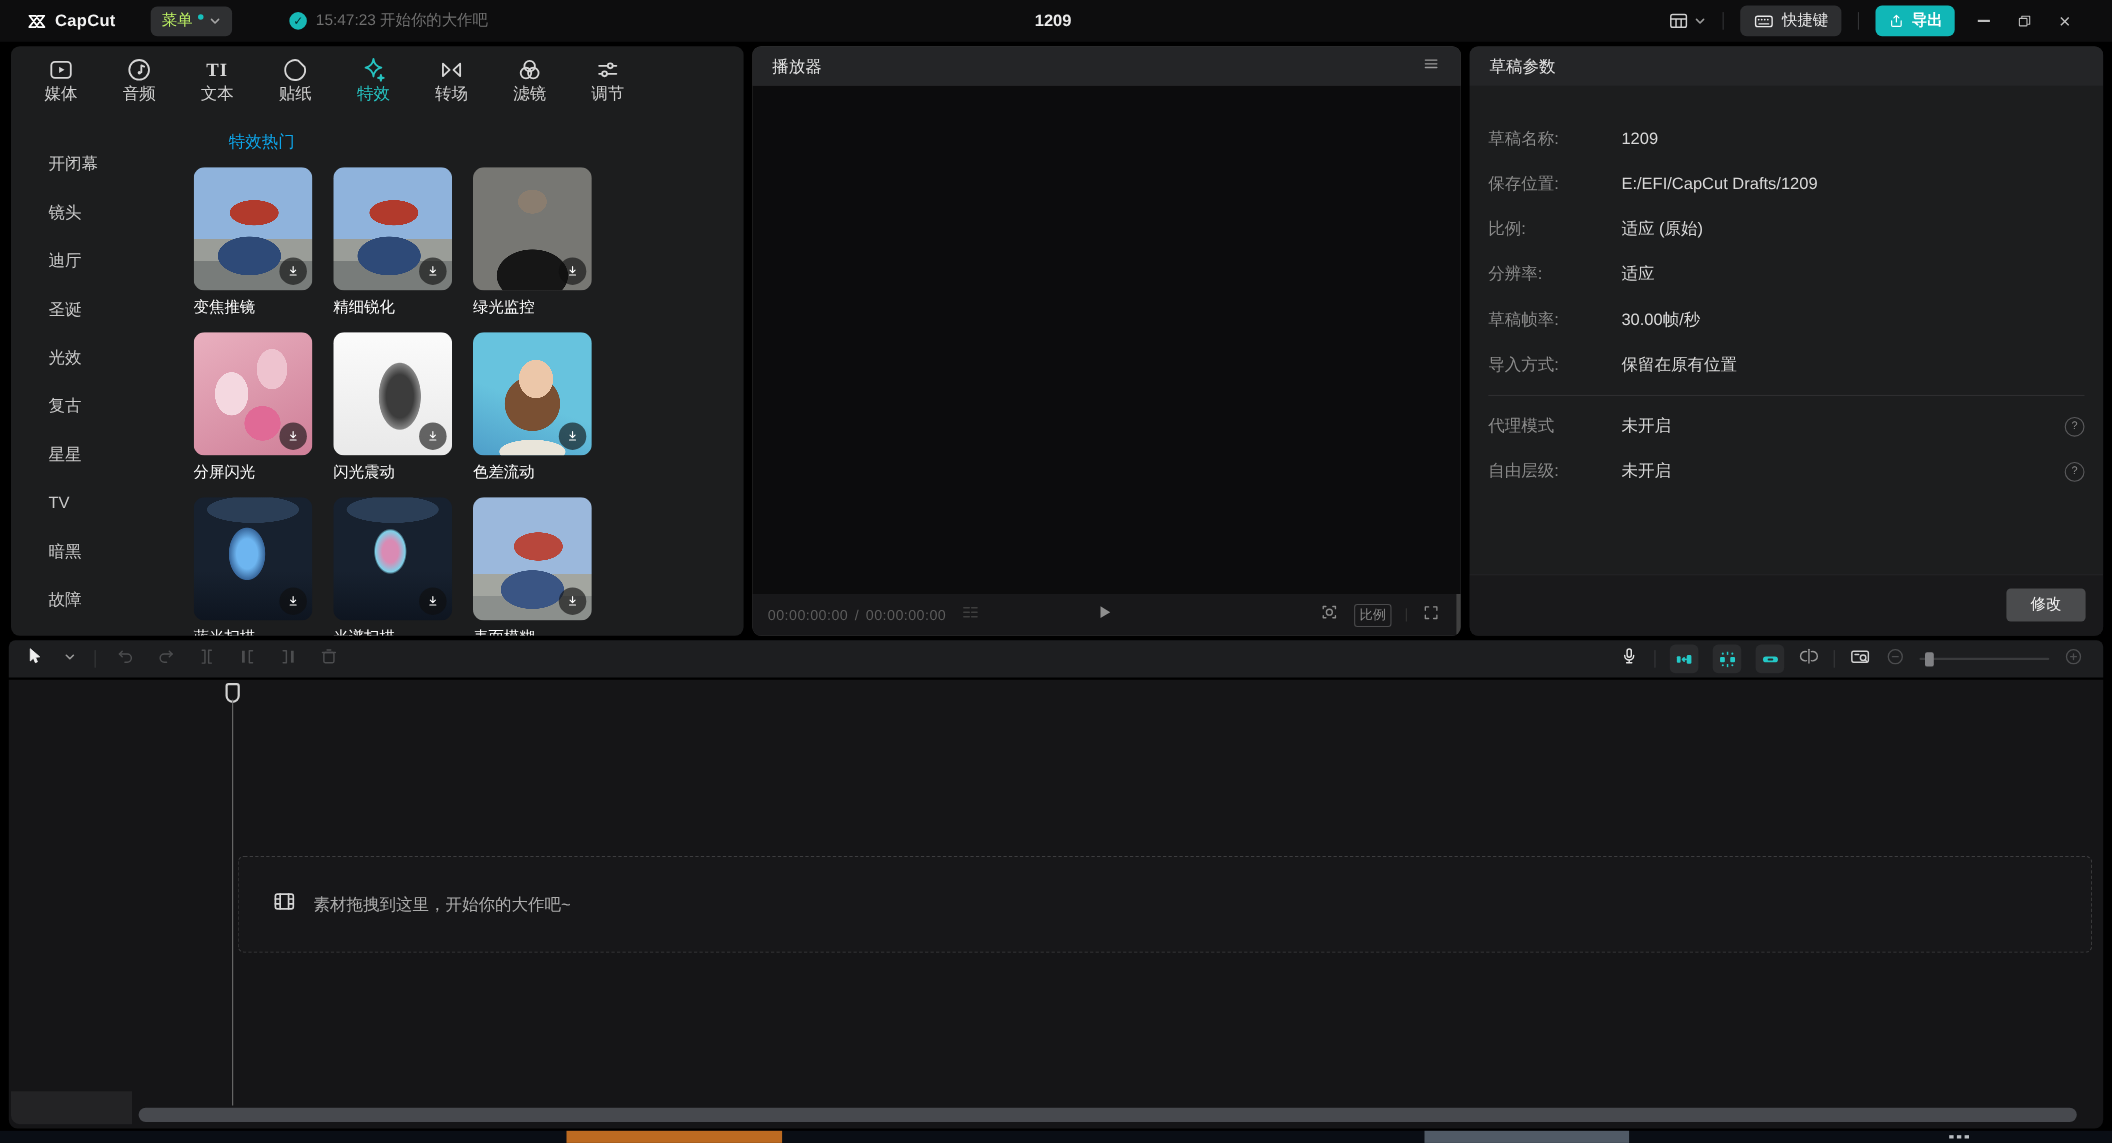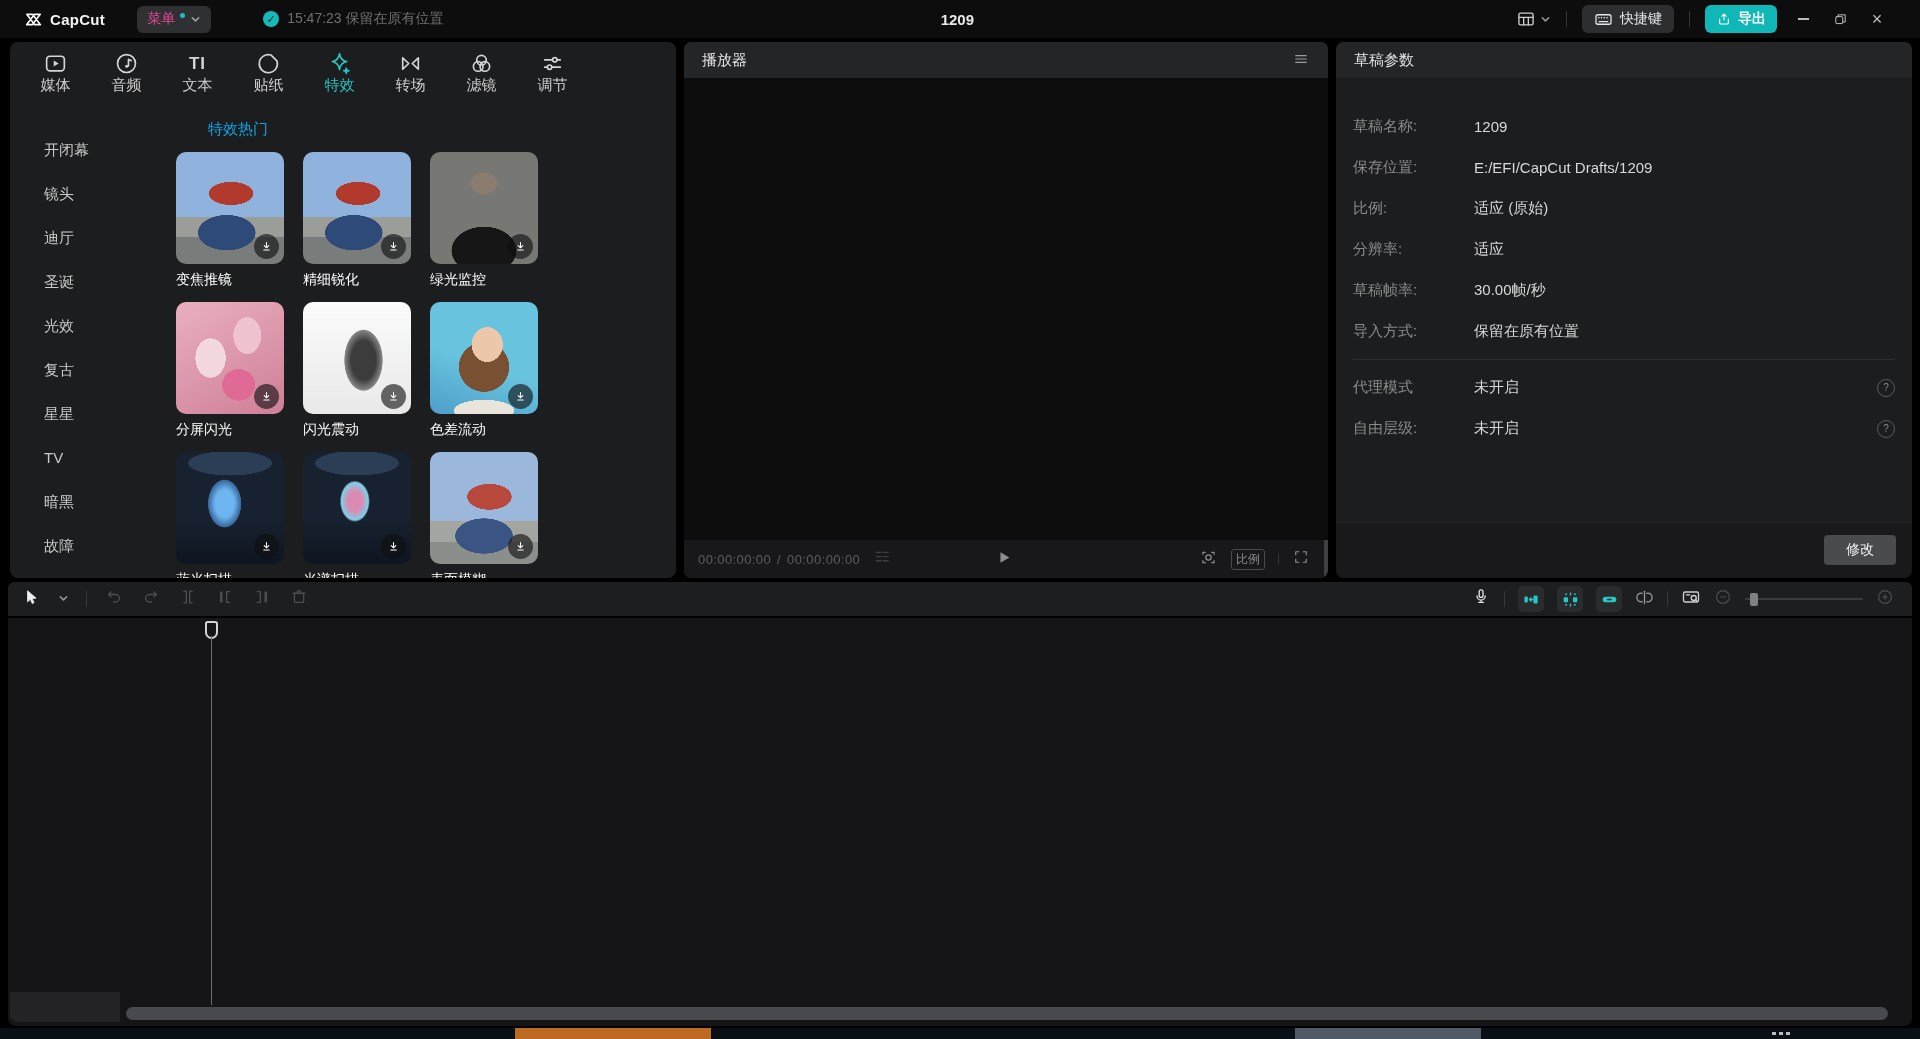--- a/index.html
+++ b/index.html
@@ -5,21 +5,21 @@
   html,body{margin:0;padding:0;background:#000;width:1920px;height:1039px;overflow:hidden;
     font-family:"Liberation Sans","DejaVu Sans",sans-serif;-webkit-font-smoothing:antialiased;}
   #app{position:relative;width:1920px;height:1039px;background:#000;}
   .ic{fill:none;stroke:currentColor;stroke-width:1.6;stroke-linecap:round;stroke-linejoin:round;}
 
   
   .titlebar{position:absolute;left:0;top:0;width:1920px;height:38px;background:#0d0d0e;display:flex;align-items:center;}
   .logo{display:flex;align-items:center;gap:7px;margin-left:24px;color:#f2f2f2;}
   .logo .logomark{color:#fff;}
   .logo .appname{font-size:15px;font-weight:bold;letter-spacing:.3px;}
-  .menu-btn{margin-left:32px;height:27px;padding:0 10px;background:#2f3032;border-radius:6px;display:flex;align-items:center;gap:5px;color:#ec4899;font-size:14px;}
+  .menu-btn{margin-left:32px;height:27px;padding:0 10px;background:#2f3032;border-radius:6px;display:flex;align-items:center;gap:5px;color:#bef264;font-size:14px;}
   .menu-dot{width:5px;height:5px;border-radius:50%;background:#17c0bd;margin-top:-8px;}
   .autosave{display:flex;align-items:center;gap:8px;margin-left:52px;}
   .check-badge{width:16px;height:16px;border-radius:50%;background:#17b9b6;color:#042a2a;font-size:11px;display:flex;align-items:center;justify-content:center;}
   .autosave-text{font-size:14px;color:#6f6f6f;}
   .tb-title{position:absolute;left:50%;top:0;transform:translateX(-58%);height:38px;display:flex;align-items:center;font-size:15px;font-weight:bold;color:#eaeaea;}
   .tb-right{position:absolute;right:0;top:0;height:38px;display:flex;align-items:center;gap:15px;padding-right:32px;}
   .layout-btn{display:flex;align-items:center;gap:4px;color:#cfcfcf;}
   .tb-sep{width:1px;height:16px;background:#333436;}
   .shortcut-btn{height:28px;padding:0 12px;background:#2d2e30;border-radius:6px;display:flex;align-items:center;gap:7px;color:#e8e8e8;font-size:14px;}
   .export-btn{height:28px;padding:0 11px;background:#10b7b7;border-radius:6px;display:flex;align-items:center;gap:6px;color:#fff;font-size:14px;font-weight:bold;}
@@ -27,21 +27,21 @@
   .min-glyph{width:11px;height:2px;background:#bdbdbd;}
   .close-glyph{font-size:18px;line-height:1;}
 
   
   .panel{position:absolute;top:42px;height:536px;background:#1c1d1e;border-radius:8px;overflow:hidden;}
   .panel-header{height:36px;background:#242527;display:flex;align-items:center;padding:0 18px;font-size:15px;color:#e3e3e3;}
 
   
   .left-panel{left:10px;width:666px;}
   .tabbar{height:62px;display:flex;padding-left:10px;align-items:center;}
-  .tab{width:71px;height:58px;display:flex;flex-direction:column;align-items:center;justify-content:center;gap:0;color:#d5d5d5;}
+  .tab{width:71px;height:58px;display:flex;flex-direction:column;align-items:center;justify-content:center;gap:0;color:#d5d5d5;font-family:Liberation Serif, serif;}
   .tab-label{font-size:15px;color:#cfcfcf;}
   .tab.active,.tab.active .tab-label{color:#26c3c1;}
   .ticon-txt{font-size:17px;font-weight:bold;letter-spacing:1px;height:25px;display:flex;align-items:center;}
   .left-content{position:absolute;top:62px;left:0;right:0;bottom:0;}
   .cats{position:absolute;left:0;top:16px;width:158px;margin:0;padding:8px 0 0 34px;list-style:none;}
   .cats li{height:44px;line-height:44px;font-size:15px;color:#c9c9c9;}
   .grid-area{position:absolute;left:166px;top:0;right:0;bottom:0;overflow:hidden;}
   .sec-title{margin-top:16px;font-size:15px;color:#0ea5e9;margin-left:32px;}
   .cards{margin-top:13px;display:grid;grid-template-columns:repeat(3,108px);column-gap:19px;row-gap:13px;}
   .card{width:108px;}
@@ -154,21 +154,21 @@
     </div>
     <div class="menu-btn">
       <span>菜单</span>
       <span class="menu-dot"></span>
       <svg width="11" height="11" viewBox="0 0 12 12">
           <polyline points="2.5,4 6,7.5 9.5,4" class="ic" style="stroke:#a5a5a5"></polyline>
         </svg>
     </div>
     <div class="autosave">
       <span class="check-badge">✓</span>
-      <span class="autosave-text">15:47:23 保留在原有位置</span>
+      <span class="autosave-text">15:47:23 开始你的大作吧</span>
     </div>
     <div class="tb-title">1209</div>
     <div class="tb-right">
       <div class="layout-btn">
         <svg width="20" height="20" viewBox="0 0 24 24">
             <g class="ic">
               <rect x="3.5" y="5" width="17" height="14" rx="2"></rect>
               <path d="M3.5 10h17M9.2 10v9M14.8 10v9"></path>
             </g>
           </svg>
@@ -650,20 +650,31 @@
               <path d="M8.5 12h7M12 8.5v7"></path>
             </g>
           </svg>
       </span>
     </div>
   </div>
 
   <div class="timeline">
     <div class="playhead"></div>
     <div class="playhead-line"></div>
+    <div class="empty-track">
+      <span class="film-ic">
+        <svg width="23" height="23" viewBox="0 0 24 24">
+            <g class="ic">
+              <rect x="3.5" y="5" width="17" height="14" rx="2"></rect>
+              <path d="M8 5v14M16 5v14M3.5 9.7H8M3.5 14.3H8M16 9.7h4.5M16 14.3h4.5"></path>
+            </g>
+          </svg>
+      </span>
+      <span class="empty-hint">素材拖拽到这里，开始你的大作吧~</span>
+    </div>
     <div class="tl-corner"></div>
     <div class="hscrollbar"></div>
   </div>
 
   <div class="taskbar-strip">
     <div class="ts-orange"></div>
     <div class="ts-grey"></div>
     <div class="ts-dots">
         <i></i>
         <i></i>

